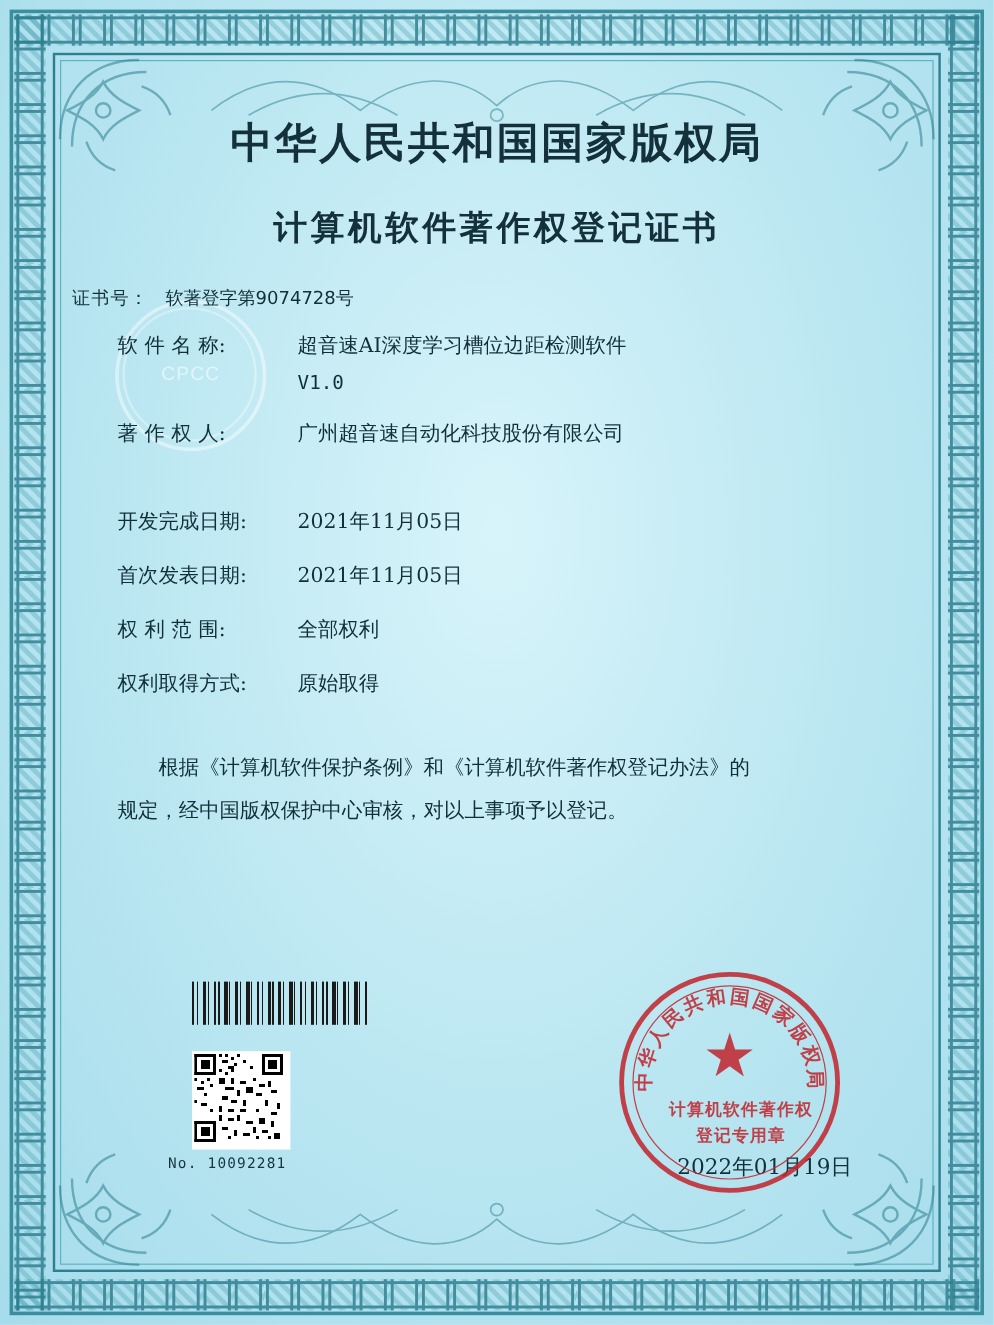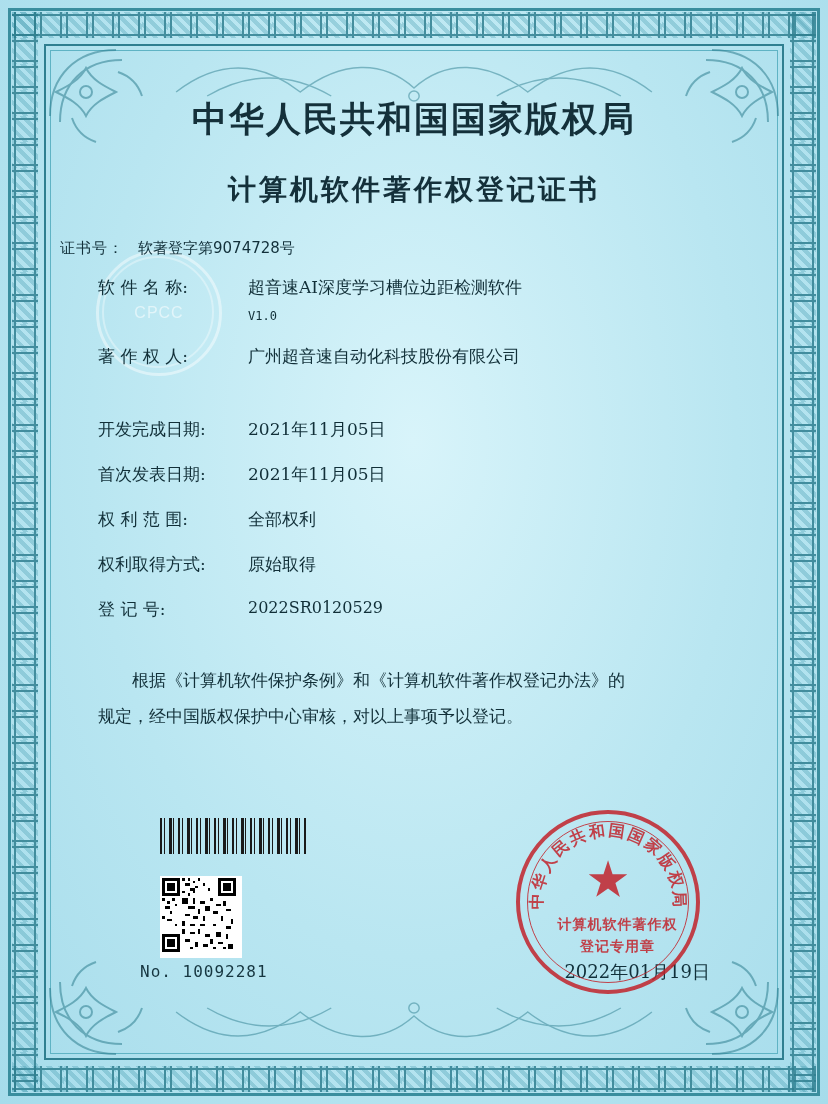--- a/index.html
+++ b/index.html
@@ -132,21 +132,21 @@
   .row .label{
     flex:0 0 150px;
     letter-spacing:0;
     white-space:nowrap;
     font-family:"DejaVu Serif","Liberation Serif",serif;
   }
   .row .value{
     flex:1 1 auto;
     font-family:"DejaVu Serif","Liberation Serif",serif;
   }
-  .row .value .line2{display:block;margin-top:10px;font-family:"DejaVu Sans Mono","Liberation Mono",monospace;font-size:12px;}
+  .row .value .line2{display:block;margin-top:10px;font-family:"DejaVu Sans Mono","Liberation Mono",monospace;font-size:16px;}
   .row.tight{margin-bottom:38px;}
   .mono{font-family:"DejaVu Sans Mono","Liberation Mono",monospace;font-size:16px;}
 
   .gap{height:12px;}
 
   .para{
     margin-top:42px;
     padding-left:38px;
     padding-right:30px;
     font-size:17px;
@@ -167,21 +167,21 @@
   
   .qr{
     position:absolute;left:160px;top:876px;width:78px;height:78px;
     background:#fff;
     padding:2px;
   }
   .qr svg{display:block;}
 
   .serial{
     position:absolute;left:140px;top:962px;
-    font-size:16px;color:#163640;
+    font-size:12px;color:#163640;
     font-family:"DejaVu Sans Mono","Liberation Mono",monospace;
     letter-spacing:1px;
   }
   .issuedate{
     position:absolute;right:118px;top:960px;
     font-size:18px;color:#11303a;
     font-family:"DejaVu Serif","Liberation Serif",serif;
   }
 
   
@@ -334,24 +334,20 @@
       <div class="row">
         <div class="label">权 利 范 围:</div>
         <div class="value">全部权利</div>
       </div>
 
       <div class="row">
         <div class="label">权利取得方式:</div>
         <div class="value">原始取得</div>
       </div>
 
-      <div class="row">
-        <div class="label">登 记 号:</div>
-        <div class="value mono">2022SR0120529</div>
-      </div>
 
     </div>
 
     <div class="para">
       <span class="indent"></span><span>根据《计算机软件保护条例》和《计算机软件著作权登记办法》的</span><br>
       <span>规定，经中国版权保护中心审核，对以上事项予以登记。</span>
     </div>
   </div>
 
   <div class="barcode"></div>

